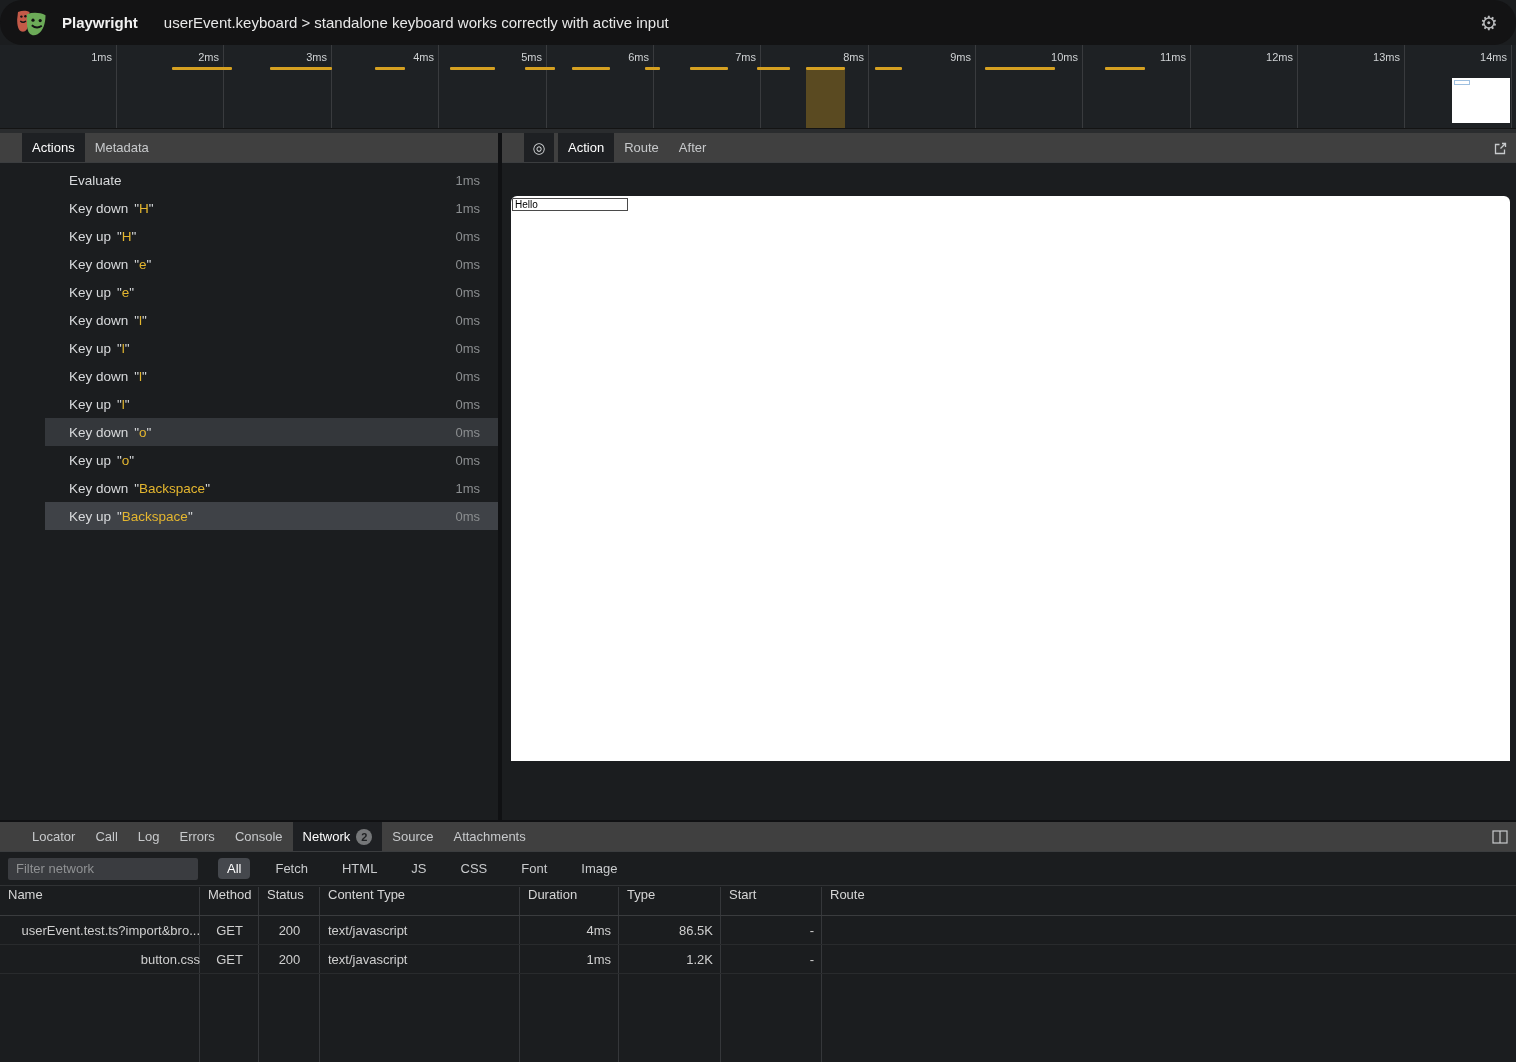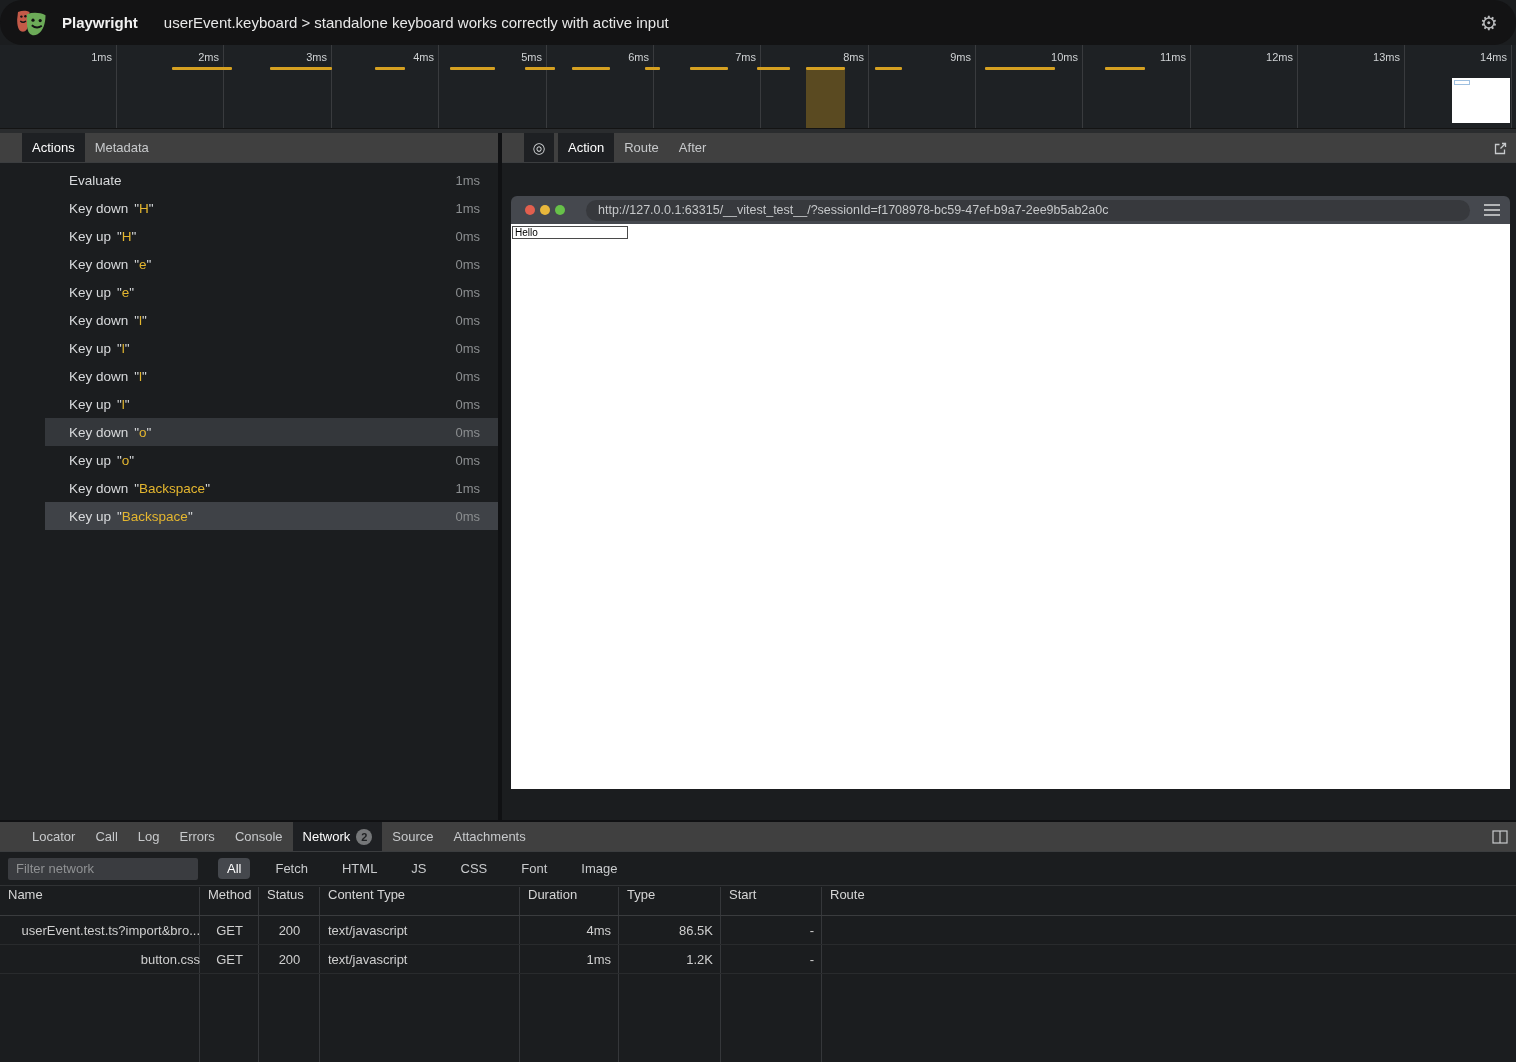--- a/index.html
+++ b/index.html
@@ -327,33 +327,20 @@
           </div>
         <div class="openext-btn">
           <svg width="15" height="15" viewBox="0 0 15 15">
             <path d="M6.5 3.5 H2.5 V12.5 H11.5 V8.5" stroke="#c8cacc" stroke-width="1.3" fill="none"></path>
             <path d="M9 2.5 H12.5 V6 M12.5 2.5 L7.5 7.5" stroke="#c8cacc" stroke-width="1.3" fill="none"></path>
           </svg>
         </div>
       </div>
       <div class="snap-content">
         <div class="browser">
-          <div class="chrome">
-            <span class="dot red"></span>
-            <span class="dot yellow"></span>
-            <span class="dot green"></span>
-            <div class="urlbar">
-              <span>http://127.0.0.1:63315/__vitest_test__/?sessionId=f1708978-bc59-47ef-b9a7-2ee9b5ab2a0c</span>
-            </div>
-            <svg class="hamburger" width="16" height="12" viewBox="0 0 16 12">
-              <rect x="0" y="0" width="16" height="2" fill="#b4b6b8"></rect>
-              <rect x="0" y="5" width="16" height="2" fill="#b4b6b8"></rect>
-              <rect x="0" y="10" width="16" height="2" fill="#b4b6b8"></rect>
-            </svg>
-          </div>
           <div class="page">
             <input class="hello-input" readonly="" value="Hello" style="">
           </div>
         </div>
       </div>
     </section>
   </div>
 
   <div class="h-divider"></div>
 

